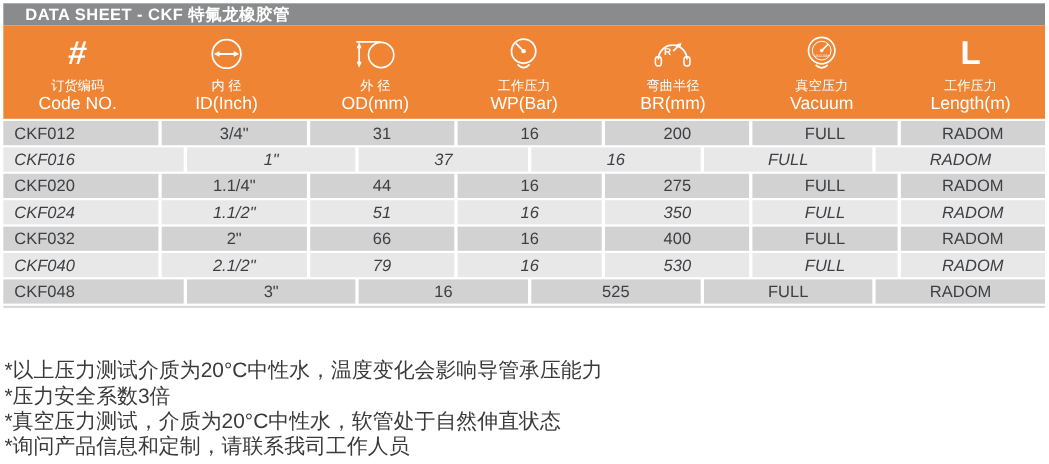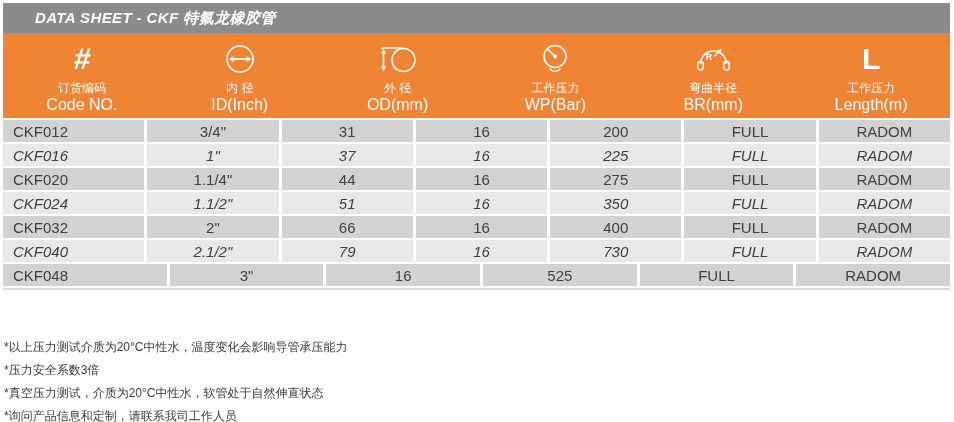--- a/index.html
+++ b/index.html
@@ -10,23 +10,23 @@
     --cell-text:#3d3f42;
     --note-text:#3a3a3a;
   }
   *{box-sizing:border-box;margin:0;padding:0;}
   html,body{width:954px;height:422px;background:#ffffff;overflow:hidden;}
   body{font-family:"Liberation Sans","DejaVu Sans",sans-serif;}
   .sheet{position:relative;width:947px;margin:3px 0 0 3px;}
 
   
   .title-bar{
-    height:30px;background:var(--title-bar-bg);color:#fff;
-    display:flex;align-items:center;padding-left:32px;
-    font-size:15px;font-weight:bold;letter-spacing:.4px;font-style:italic;
+    height:20px;background:var(--title-bar-bg);color:#fff;
+    display:flex;align-items:center;padding-left:20px;
+    font-size:15px;font-weight:bold;letter-spacing:.4px;
   }
 
   
   .header-row{display:flex;height:85px;background:var(--header-bg);}
   .header-cell{
     flex:1;display:flex;flex-direction:column;align-items:center;
     color:#fff;padding-top:6px;
   }
   .icon-box{height:40px;display:flex;align-items:center;justify-content:center;}
   .glyph-icon{font-size:30px;font-weight:bold;line-height:1;transform:skewX(-6deg);}
@@ -41,21 +41,21 @@
     font-size:15px;color:var(--cell-text);margin-right:3px;
   }
   .cell:last-child{margin-right:0;}
   .cell.code{justify-content:flex-start;padding-left:10px;}
   .row.dark .cell{background:var(--row-dark);}
   .row.light .cell{background:var(--row-light);font-style:italic;}
   .bottom-line{height:2px;background:#d9d9d9;margin-top:2px;}
 
   
   .footnotes{margin:46px 0 0 1px;}
-  .footnote{font-size:12px;line-height:23px;color:var(--note-text);}
+  .footnote{font-size:19px;line-height:23px;color:var(--note-text);}
 
   svg{display:block;}
 </style>
 </head>
 <body>
 
 <div class="sheet">
 
   <div class="title-bar">
     <span>DATA SHEET - CKF 特氟龙橡胶管</span>
@@ -119,20 +119,34 @@
           <rect x="28.8" y="17.5" width="5.4" height="8.5" rx="2.4" fill="none" stroke="#fff" stroke-width="1.4"></rect>
           <text x="14" y="16" fill="#fff" font-size="9" font-weight="bold" font-family="Liberation Sans,sans-serif" text-anchor="middle">R</text>
           <line x1="19" y1="12.5" x2="24.5" y2="7" stroke="#fff" stroke-width="1.5"></line>
           <polygon points="26.5,5 21.8,6.2 25.3,9.7" fill="#fff"></polygon>
         </svg>
       </div>
       <span class="hz">弯曲半径</span>
       <span class="he">BR(mm)</span>
     </div>
 
+    <div class="header-cell">
+      <div class="icon-box">
+        <svg width="34" height="34" viewBox="0 0 34 34">
+          <circle cx="17" cy="14" r="12" fill="none" stroke="#fff" stroke-width="1.5"></circle>
+          <circle cx="17" cy="14" r="8.5" fill="none" stroke="#fff" stroke-width="0.9"></circle>
+          <line x1="17" y1="14" x2="23" y2="8" stroke="#fff" stroke-width="1.5"></line>
+          <circle cx="17" cy="14" r="1.6" fill="#fff"></circle>
+          <text x="17" y="19.5" fill="#fff" font-size="3.2" font-family="Liberation Sans,sans-serif" text-anchor="middle">VACUUM</text>
+          <path d="M11.5 27 Q17 32.5 22.5 27" fill="none" stroke="#fff" stroke-width="1.5"></path>
+        </svg>
+      </div>
+      <span class="hz">真空压力</span>
+      <span class="he">Vacuum</span>
+    </div>
 
     <div class="header-cell">
       <div class="icon-box">
         <span class="glyph-icon upright">L</span>
       </div>
       <span class="hz">工作压力</span>
       <span class="he">Length(m)</span>
     </div>
 
   </div>
@@ -145,21 +159,20 @@
         <div class="cell">16</div>
         <div class="cell">200</div>
         <div class="cell">FULL</div>
         <div class="cell">RADOM</div>
       </div>
       <div class="row light">
         <div class="cell code">CKF016</div>
         <div class="cell">1"</div>
         <div class="cell">37</div>
         <div class="cell">16</div>
-        <div class="cell">225</div>
         <div class="cell">FULL</div>
         <div class="cell">RADOM</div>
       </div>
       <div class="row dark">
         <div class="cell code">CKF020</div>
         <div class="cell">1.1/4"</div>
         <div class="cell">44</div>
         <div class="cell">16</div>
         <div class="cell">275</div>
         <div class="cell">FULL</div>
@@ -181,21 +194,21 @@
         <div class="cell">16</div>
         <div class="cell">400</div>
         <div class="cell">FULL</div>
         <div class="cell">RADOM</div>
       </div>
       <div class="row light">
         <div class="cell code">CKF040</div>
         <div class="cell">2.1/2"</div>
         <div class="cell">79</div>
         <div class="cell">16</div>
-        <div class="cell">730</div>
+        <div class="cell">530</div>
         <div class="cell">FULL</div>
         <div class="cell">RADOM</div>
       </div>
       <div class="row dark">
         <div class="cell code">CKF048</div>
         <div class="cell">3"</div>
         <div class="cell">16</div>
         <div class="cell">525</div>
         <div class="cell">FULL</div>
         <div class="cell">RADOM</div>

